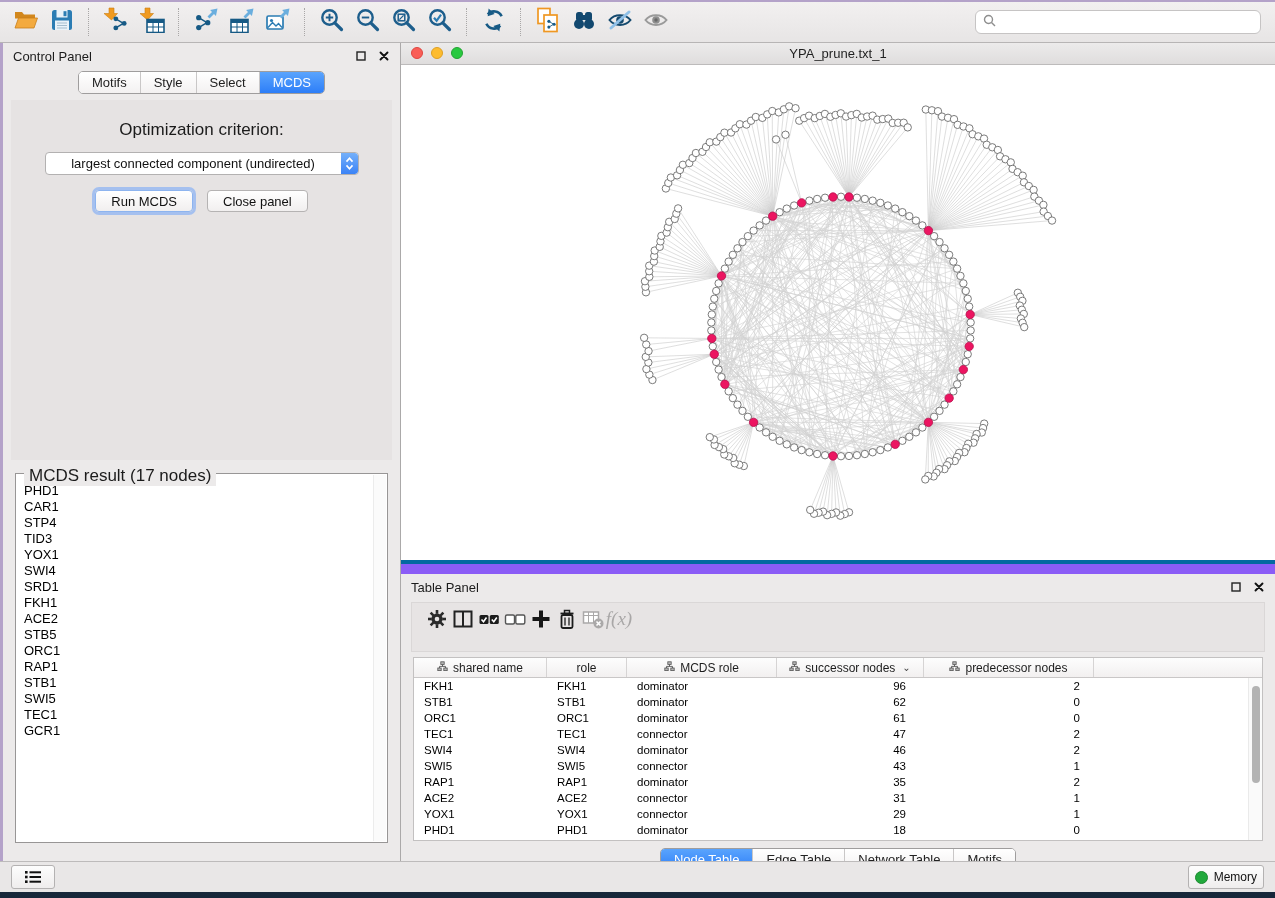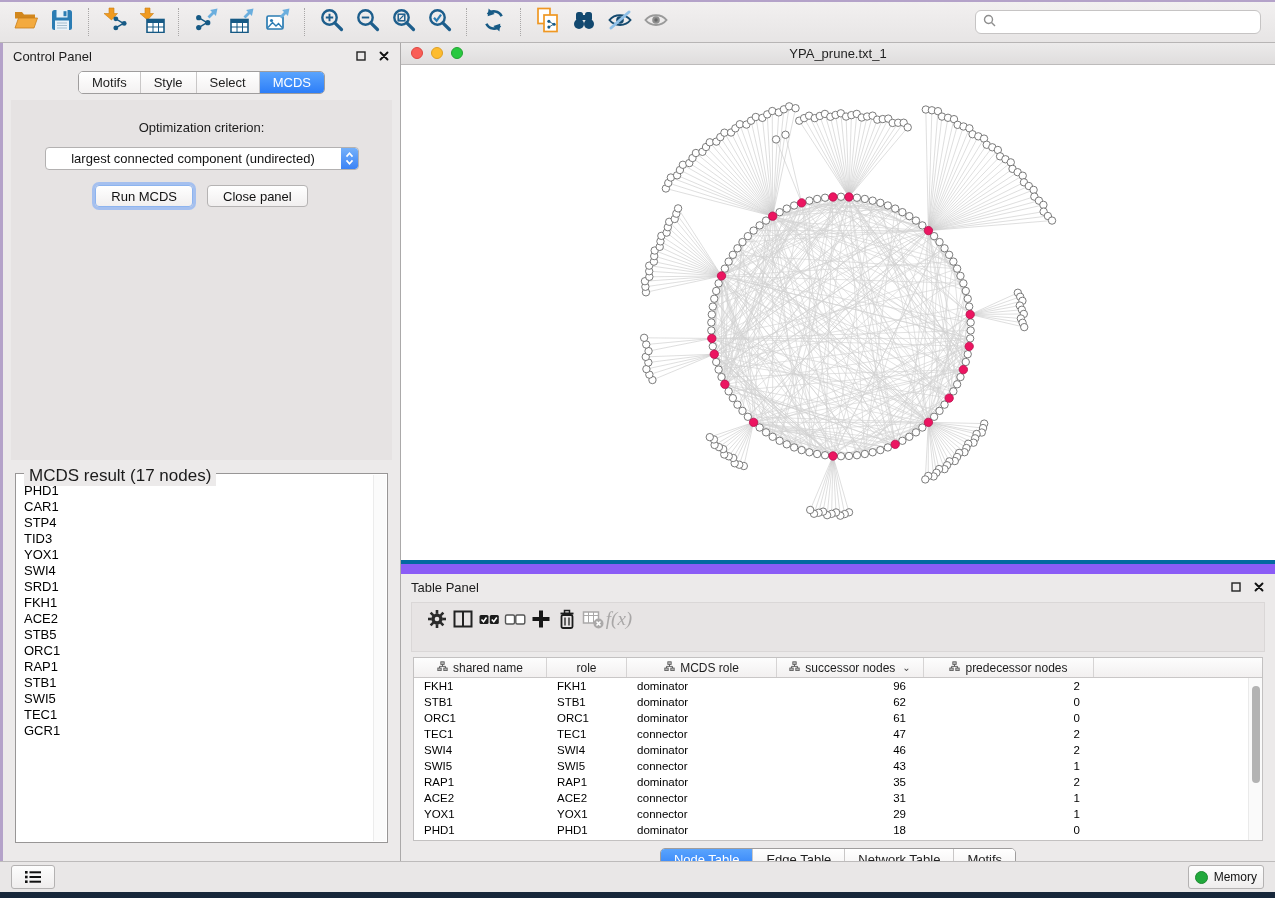--- a/index.html
+++ b/index.html
@@ -35,21 +35,21 @@
   .win-btn{display:flex;align-items:center;justify-content:center;width:12px;height:12px;}
 
   .seg-row{display:flex;justify-content:center;margin:2px 0 6px;flex:none;}
   .seg{display:inline-flex;border-radius:5px;overflow:hidden;border:1px solid #9f9d9d;background:#fff;}
   .seg .sg{padding:2px 13px;font-size:13px;color:#222;background:linear-gradient(#ffffff,#f3f1f1);
     border-left:1px solid #c9c7c7;line-height:17px;white-space:nowrap;}
   .seg .sg:first-child{border-left:none;}
   .seg .sg.active{background:linear-gradient(#5aa4fd,#2d7ef8);color:#fff;}
 
   .cp-content{margin:0 8px;background:#e6e3e3;height:360px;flex:none;text-align:center;box-sizing:border-box;}
-  .opt-label{padding-top:20px;font-size:13px;color:#1b1b1b;}
+  .opt-label{padding-top:20px;font-size:17px;color:#1b1b1b;}
   .select-box{margin:12px auto 0;width:314px;height:23px;background:#fff;border:1px solid #b3b1b1;border-radius:4px;
     display:flex;align-items:center;box-sizing:border-box;overflow:hidden;}
   .select-box .sel-text{flex:1;text-align:center;font-size:13px;color:#111;white-space:nowrap;}
   .stepper{width:17px;height:100%;background:linear-gradient(#74b0fa,#3b83f6);display:flex;align-items:center;justify-content:center;flex:none;border-radius:0 3px 3px 0;}
   .btn-row{margin-top:15px;display:flex;justify-content:center;gap:14px;}
   .mac-btn{height:22px;padding:0 15px;font-size:13px;color:#111;background:linear-gradient(#ffffff,#f1efef);
     border:1px solid #b5b3b3;border-radius:4px;display:inline-flex;align-items:center;font-family:inherit;}
   .mac-btn.focused{box-shadow:0 0 0 3px rgba(112,164,250,.55);border-color:#8db4ef;}
 
   .mcds-group{margin:13px 12px 0;height:368px;border:1px solid #989696;position:relative;background:#fff;flex:none;}

